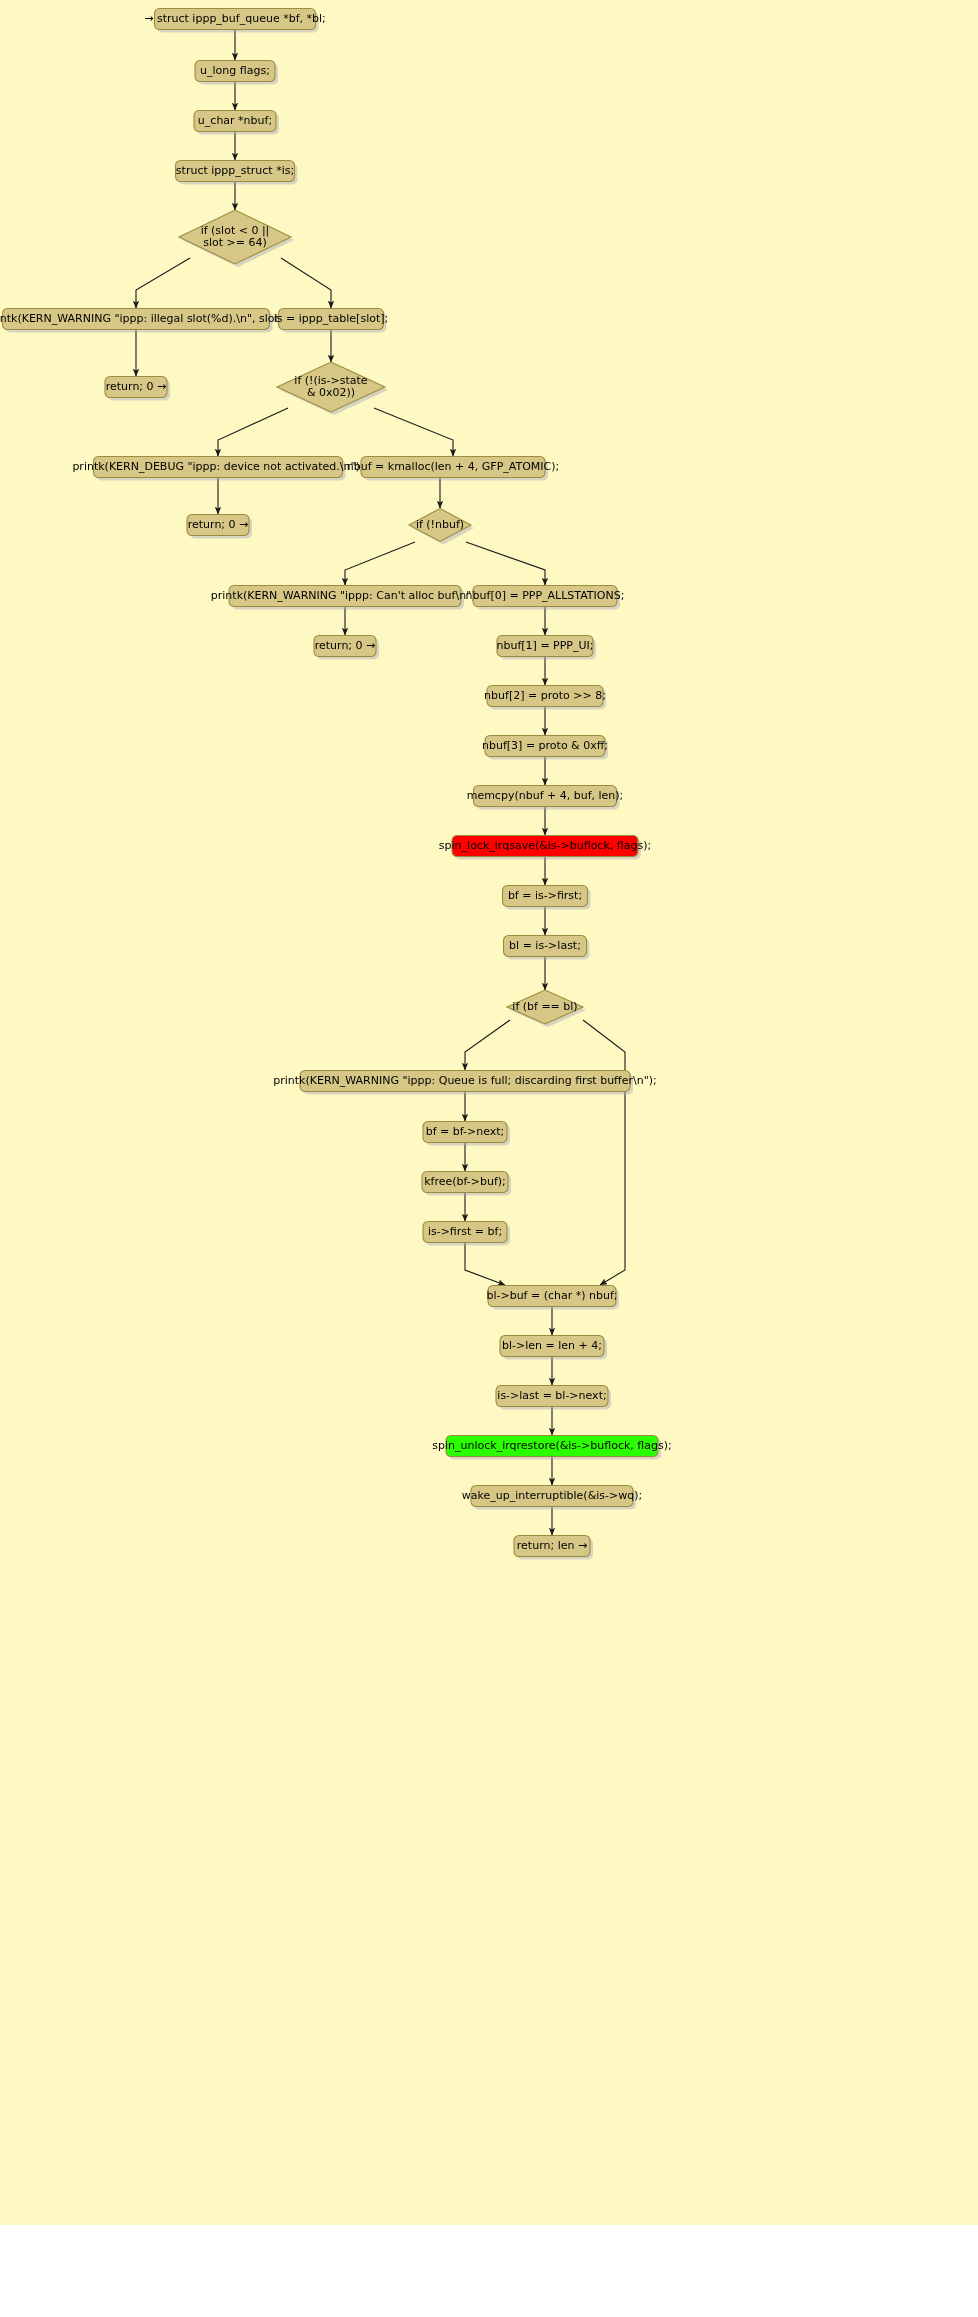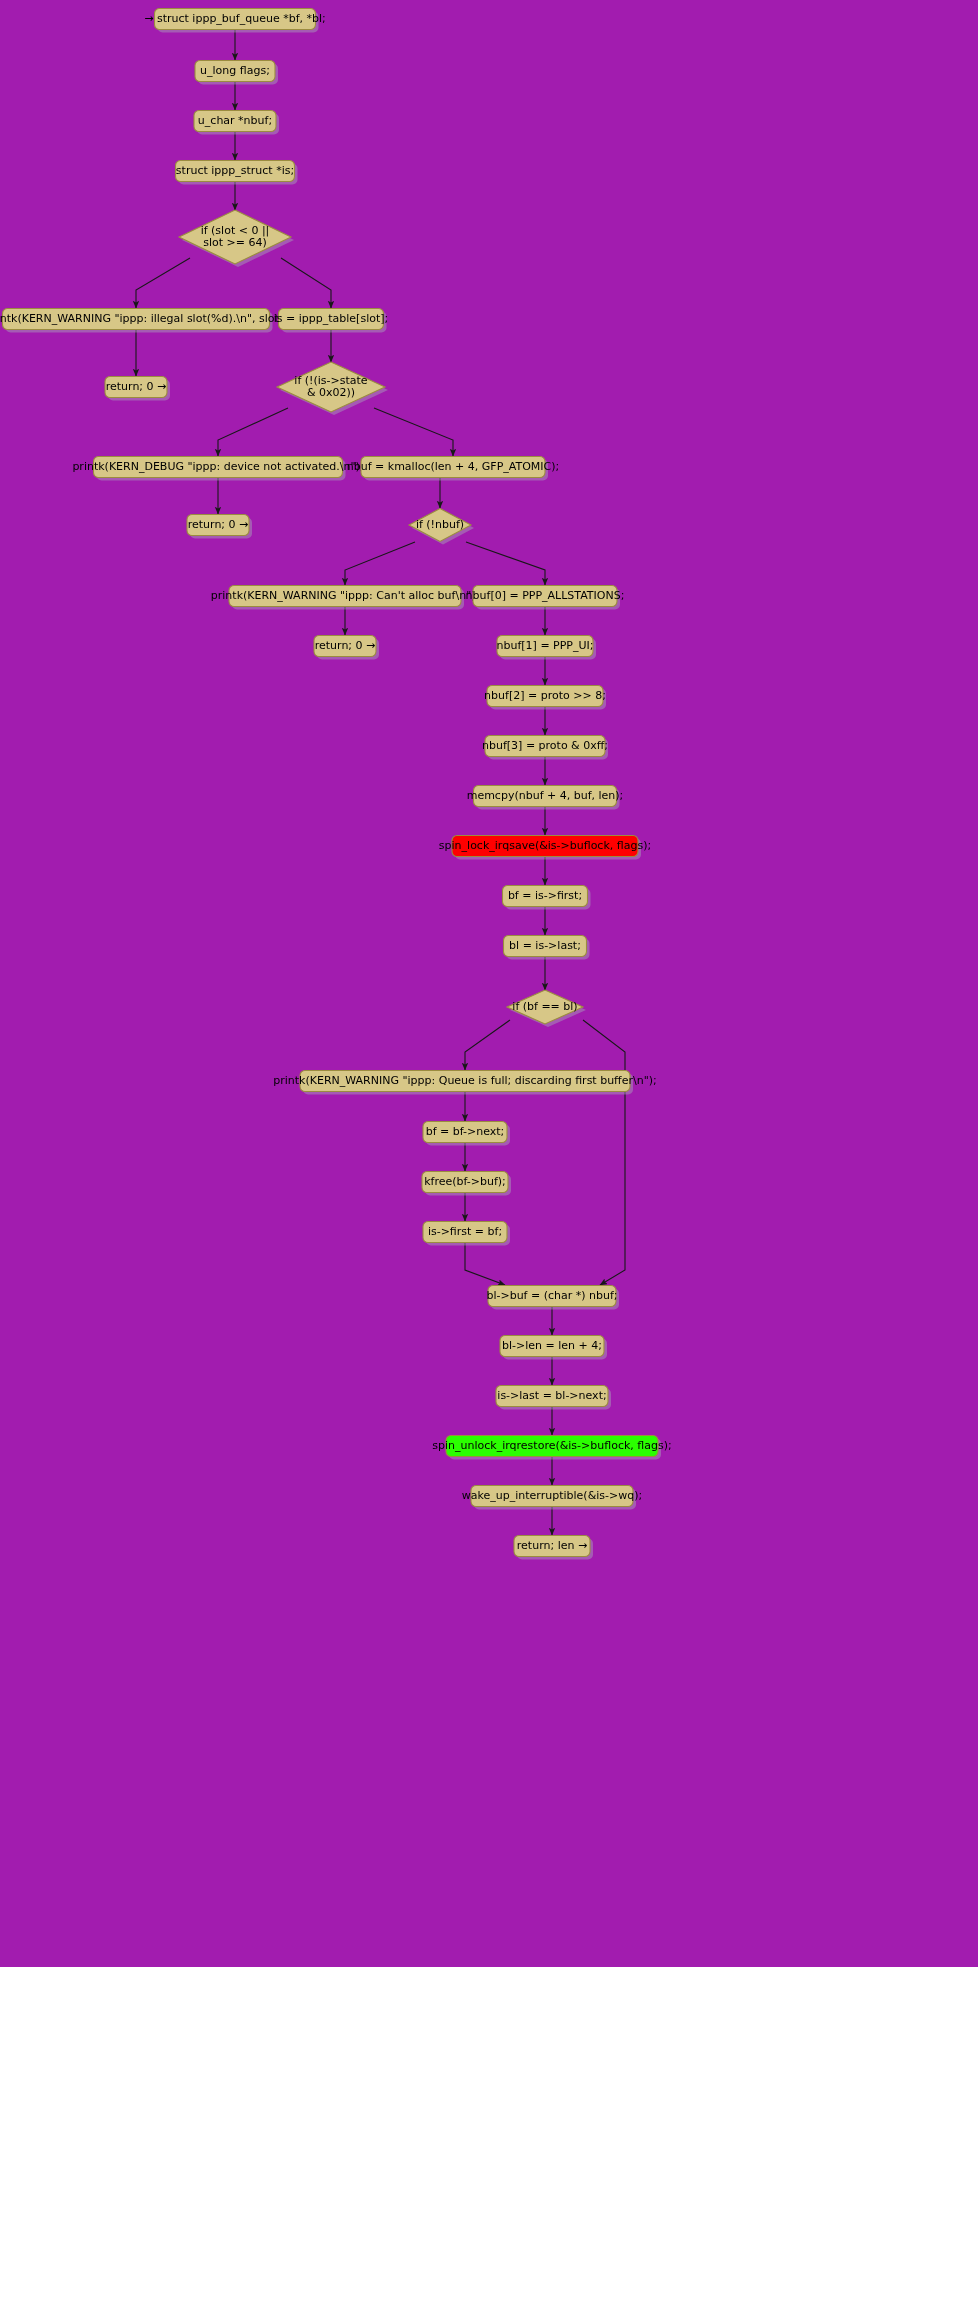--- a/index.html
+++ b/index.html
@@ -10,22 +10,22 @@
   }
   body {
     width: 978px;
     height: 2317px;
     font-family: "DejaVu Sans", "Liberation Sans", sans-serif;
     overflow: hidden;
   }
   #diagram-root {
     position: relative;
     width: 978px;
-    height: 1967px;
-    background: #a21caf;
+    height: 2225px;
+    background: #fef9c3;
     text-align: right;
   }
   svg#flow-svg {
     position: absolute;
     top: 0;
     left: 0;
     width: 978px;
     height: 2317px;
     display: block;
   }

